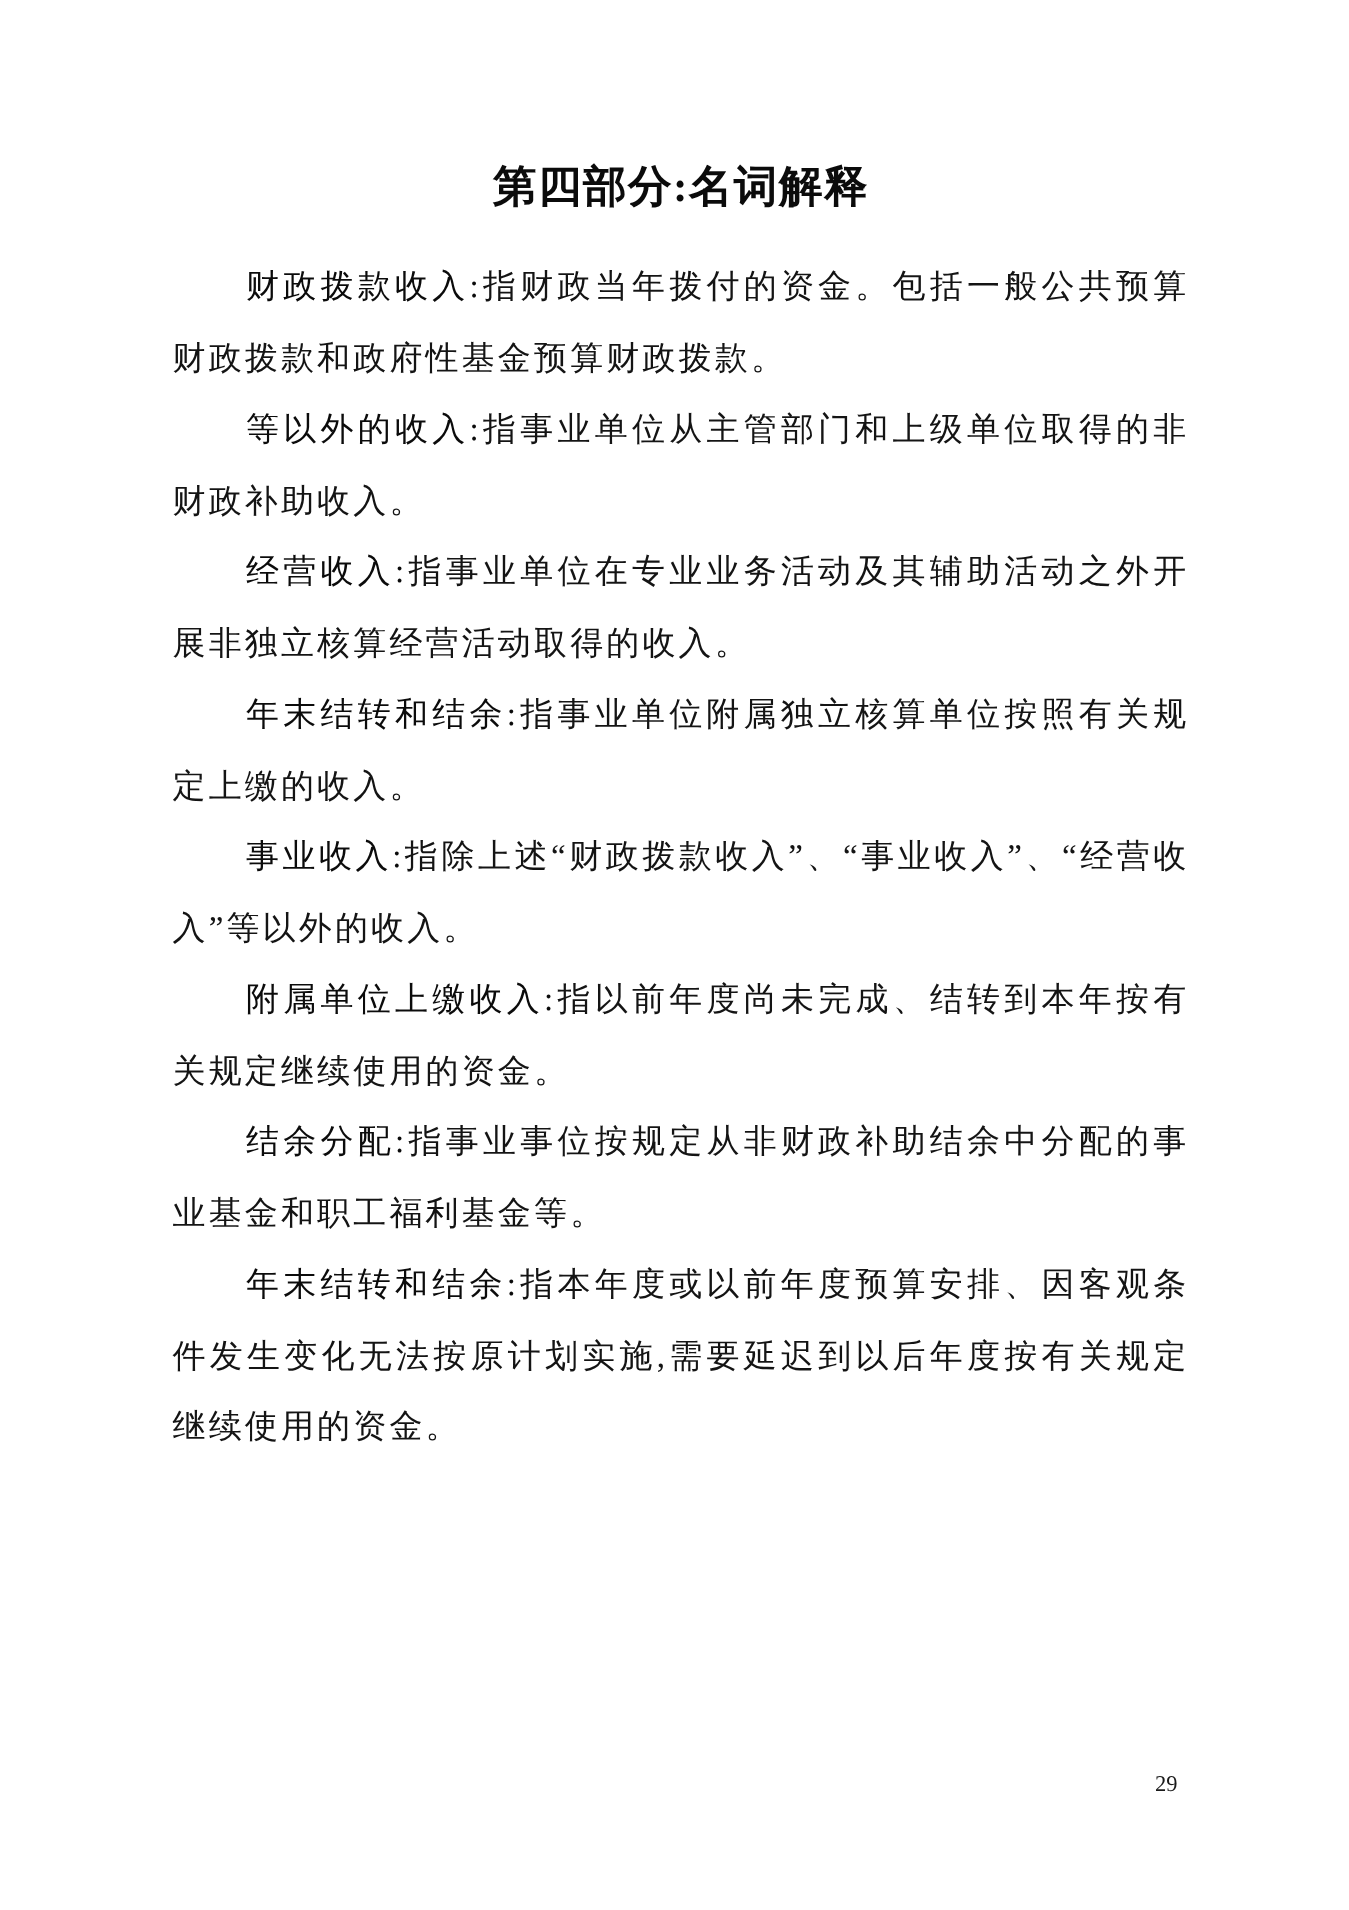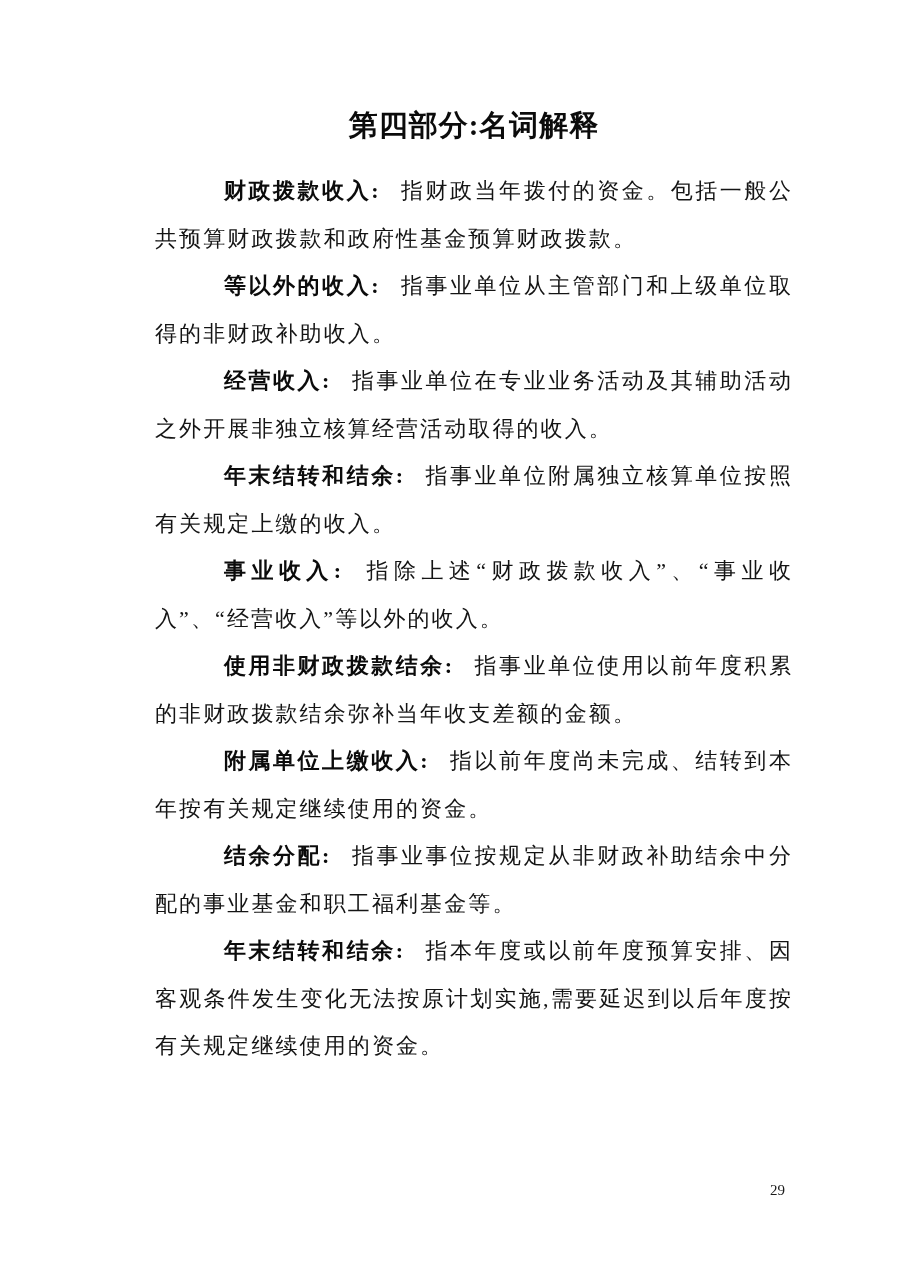--- a/index.html
+++ b/index.html
@@ -1,15 +1,15 @@
 <!DOCTYPE html>
 <html><head>
 <meta charset="utf-8">
 <style>
-  * { box-sizing: border-box; padding-left: 20px; }
+  * { box-sizing: border-box; }
   html, body {
     margin: 0;
     padding: 0;
     background: #ffffff;
   }
   .page {
     position: relative;
     width: 899px;
     height: 1273px;
     background: #ffffff;
@@ -36,21 +36,21 @@
     margin: 0;
     font-size: 22px;
     line-height: 47.5px;
     letter-spacing: 2.1px;
     text-indent: 49px;
     text-align: justify;
     text-justify: inter-character;
     color: #141414;
   }
   .term {
-    font-weight: bold;
+    font-weight: normal;
     color: #0b0b0b;
   }
   .def {
     font-weight: normal;
   }
   .page-number {
     position: absolute;
     right: 114px;
     bottom: 74px;
     font-family: Liberation Serif, serif;
@@ -69,21 +69,20 @@
 
     <p class="para"><span class="term">等以外的收入:</span><span class="def">指事业单位从主管部门和上级单位取得的非财政补助收入。</span></p>
 
 
     <p class="para"><span class="term">经营收入:</span><span class="def">指事业单位在专业业务活动及其辅助活动之外开展非独立核算经营活动取得的收入。</span></p>
 
     <p class="para"><span class="term">年末结转和结余:</span><span class="def">指事业单位附属独立核算单位按照有关规定上缴的收入。</span></p>
 
     <p class="para"><span class="term">事业收入:</span><span class="def">指除上述“财政拨款收入”、“事业收入”、“经营收入”等以外的收入。</span></p>
 
-    <p class="para"><span class="term">使用非财政拨款结余:</span><span class="def">指事业单位使用以前年度积累的非财政拨款结余弥补当年收支差额的金额。</span></p>
 
     <p class="para"><span class="term">附属单位上缴收入:</span><span class="def">指以前年度尚未完成、结转到本年按有关规定继续使用的资金。</span></p>
 
     <p class="para"><span class="term">结余分配:</span><span class="def">指事业事位按规定从非财政补助结余中分配的事业基金和职工福利基金等。</span></p>
 
     <p class="para"><span class="term">年末结转和结余:</span><span class="def">指本年度或以前年度预算安排、因客观条件发生变化无法按原计划实施,需要延迟到以后年度按有关规定继续使用的资金。</span></p>
   </div>
 
   <div class="page-number">29</div>
 </div>

